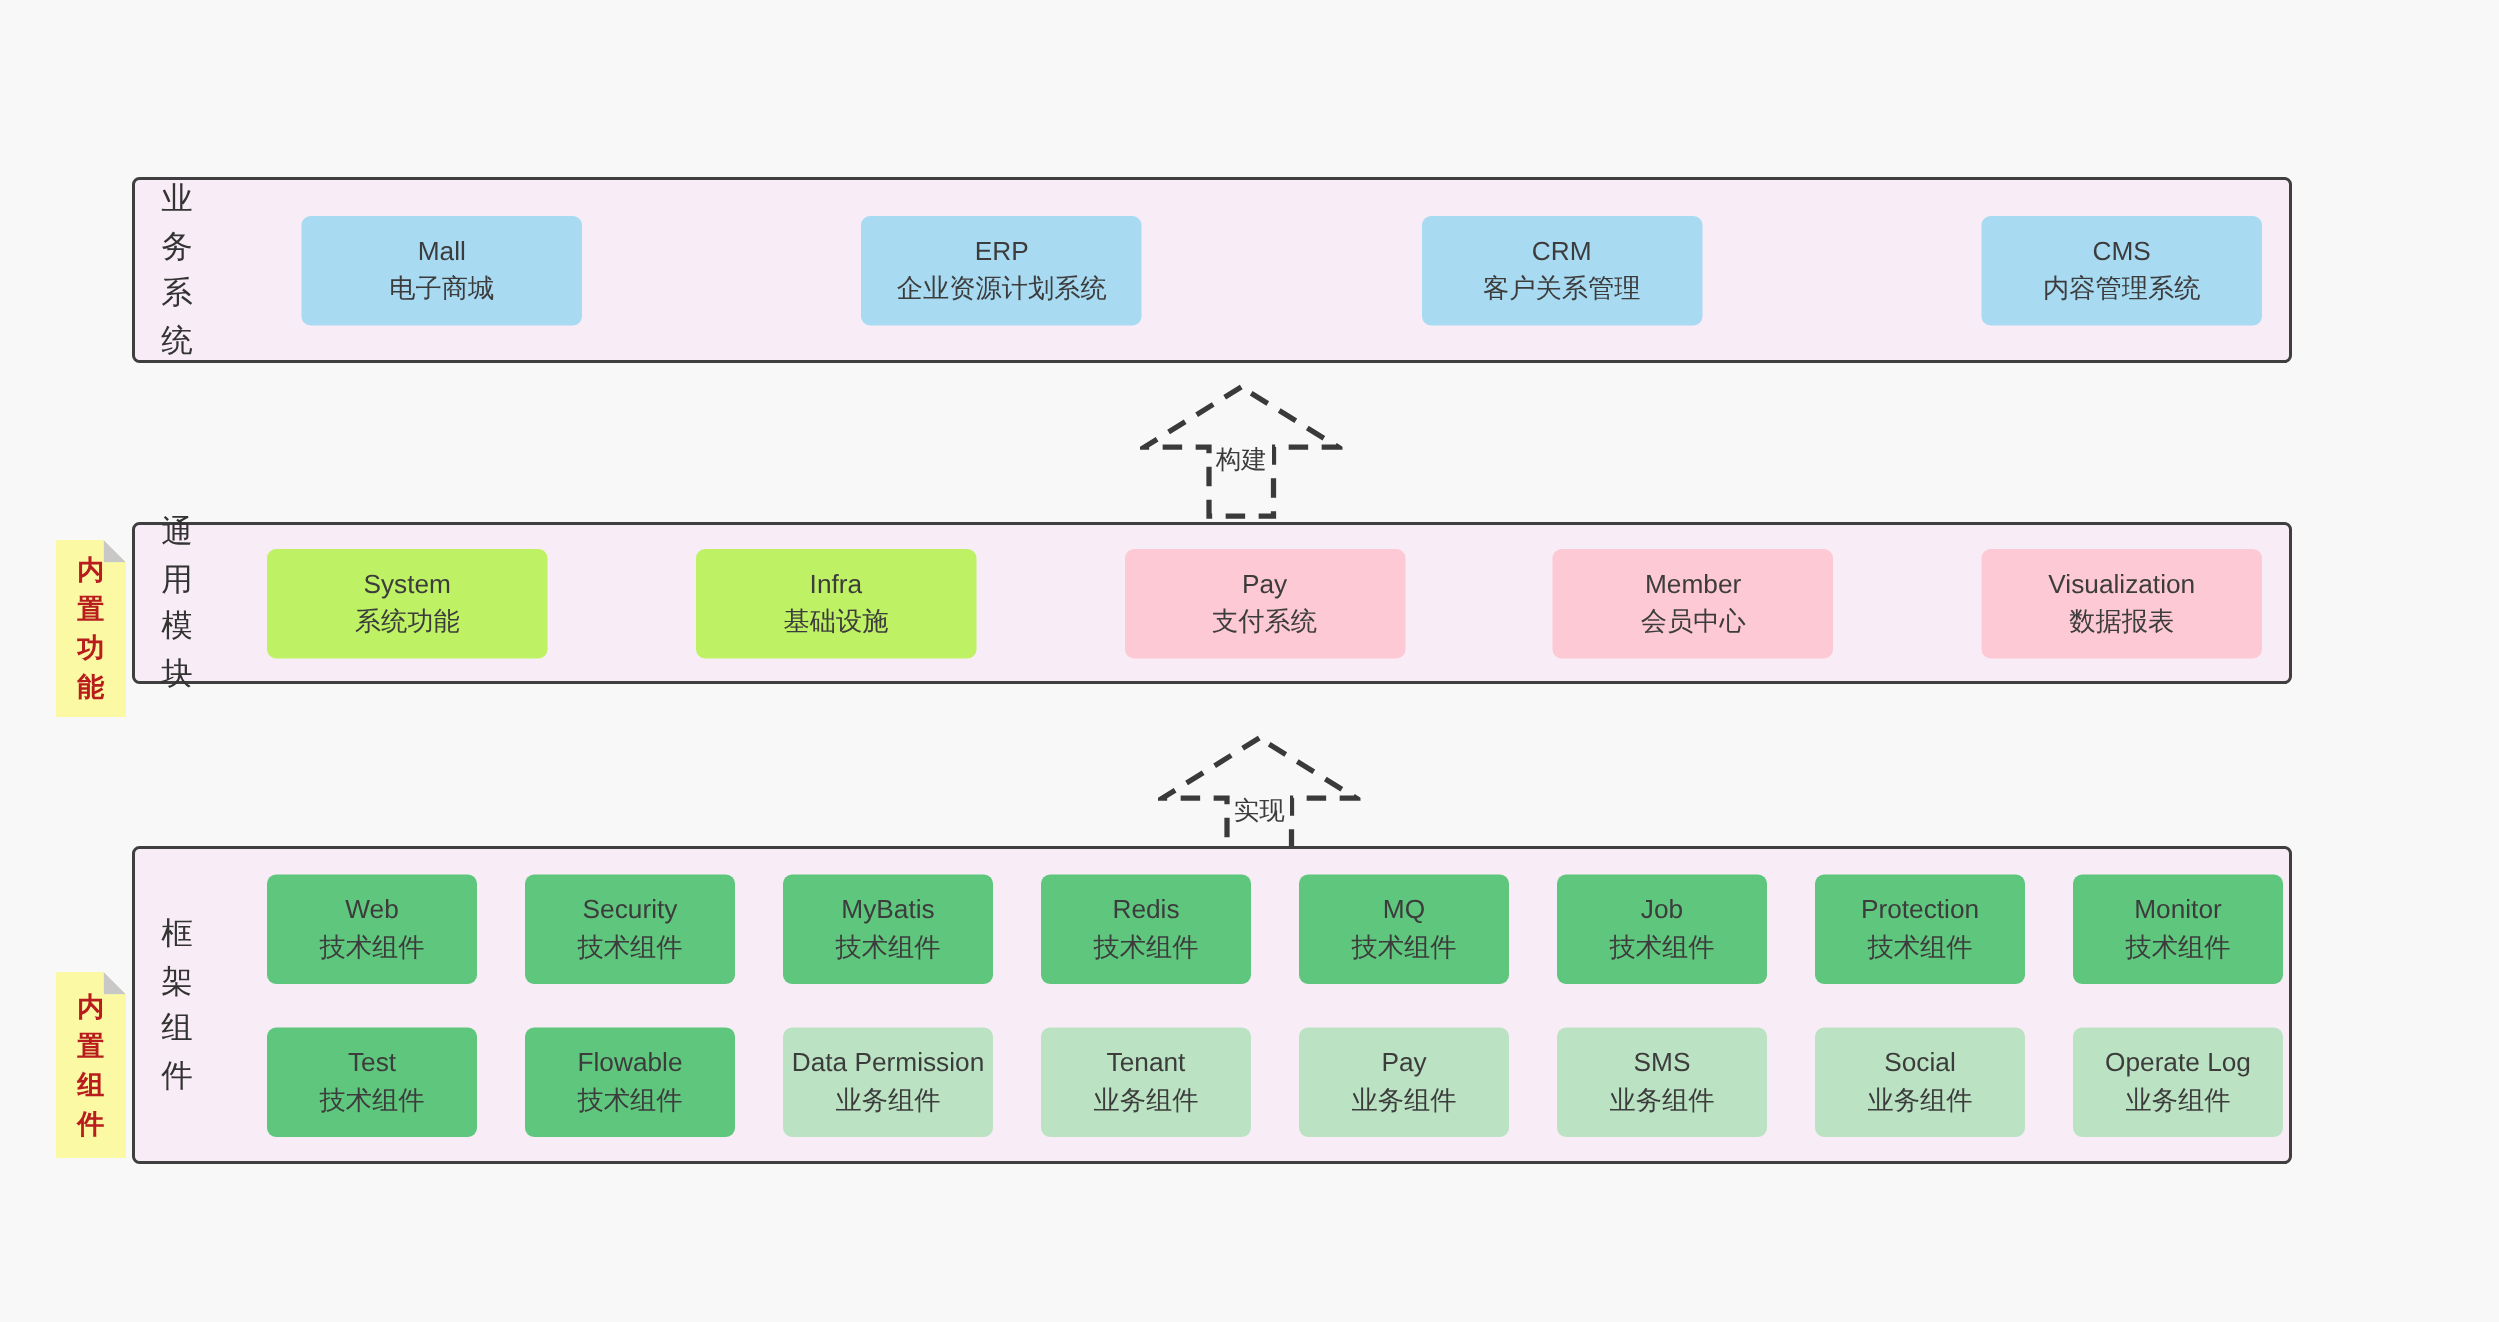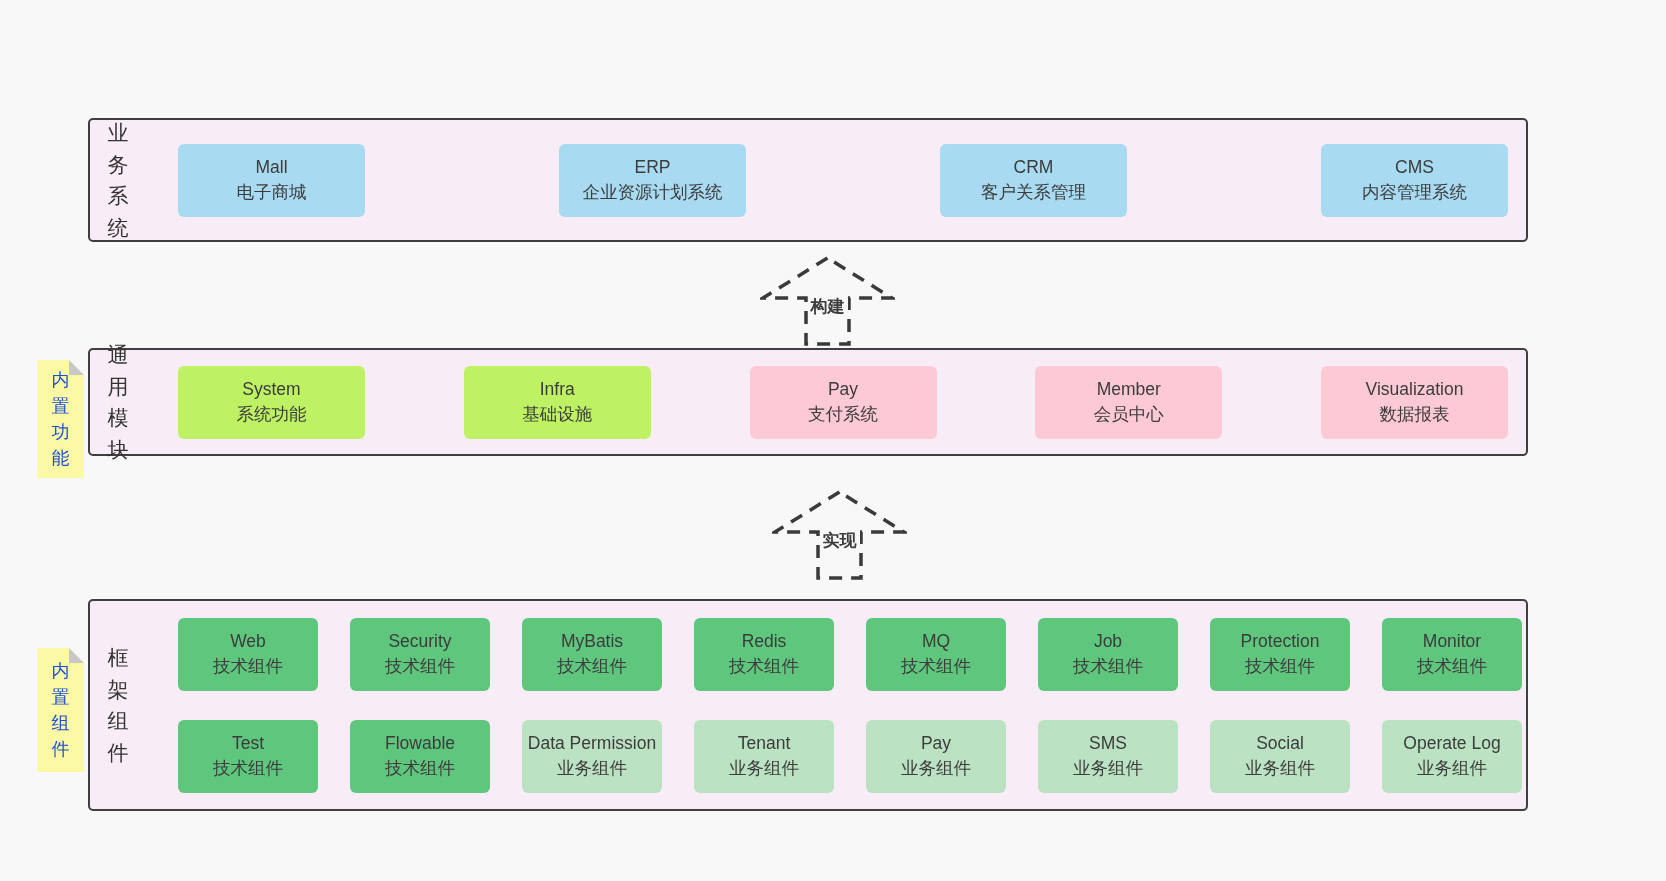--- a/index.html
+++ b/index.html
@@ -11,23 +11,23 @@
     overflow:hidden;
   }
   .layer {
     position:absolute; left:88px; width:1440px;
     background:#f8edf6;
     border:2px solid #3f3f3f;
     border-radius:5px;
     display:flex; align-items:stretch;
     box-sizing:border-box;
   }
-  .layer-1 { top:118px; height:124px; }
+  .layer-1 { top:118px; height:124px;gap:23px; }
   .layer-2 { top:348px; height:108px; }
-  .layer-3 { top:599px; height:212px; }
+  .layer-3 { top:564px; height:212px; }
   .vlabel-col {
     flex:0 0 56px;
     display:flex; align-items:center; justify-content:center;
   }
   .vlabel {
     width:1.08em; font-size:21px; line-height:1.5;
     word-break:break-all; text-align:center; color:#333;
   }
   .boxes-area {
     flex:1; display:flex; align-items:center;
@@ -63,23 +63,23 @@
   }
   .note-1 { top:360px; height:118px; }
   .note-2 { top:648px; height:124px; }
   .note-fold {
     position:absolute; top:0; right:0; width:15px; height:15px;
     background:#c8c8c8;
     clip-path:polygon(0 0, 100% 100%, 0 100%);
   }
   .note-text {
     width:1.08em; font-size:18px; line-height:1.45;
-    word-break:break-all; text-align:center; color:#1d4ed8;
-  }
-  .arrow { position:absolute; width:135px; height:92px;font-weight:bold; }
+    word-break:break-all; text-align:center; color:#b91c1c;font-weight:bold;
+  }
+  .arrow { position:absolute; width:135px; height:92px; }
   .arrow-1 { left:760px; top:255px; }
   .arrow-2 { left:772px; top:489px; }
   .arrow svg { display:block; }
   .arrow-path {
     fill:none; stroke:#3a3a3a; stroke-width:3.5;
     stroke-dasharray:13 9;
   }
   .arrow-label {
     position:absolute; top:40px; left:50%;
     transform:translateX(-50%);

